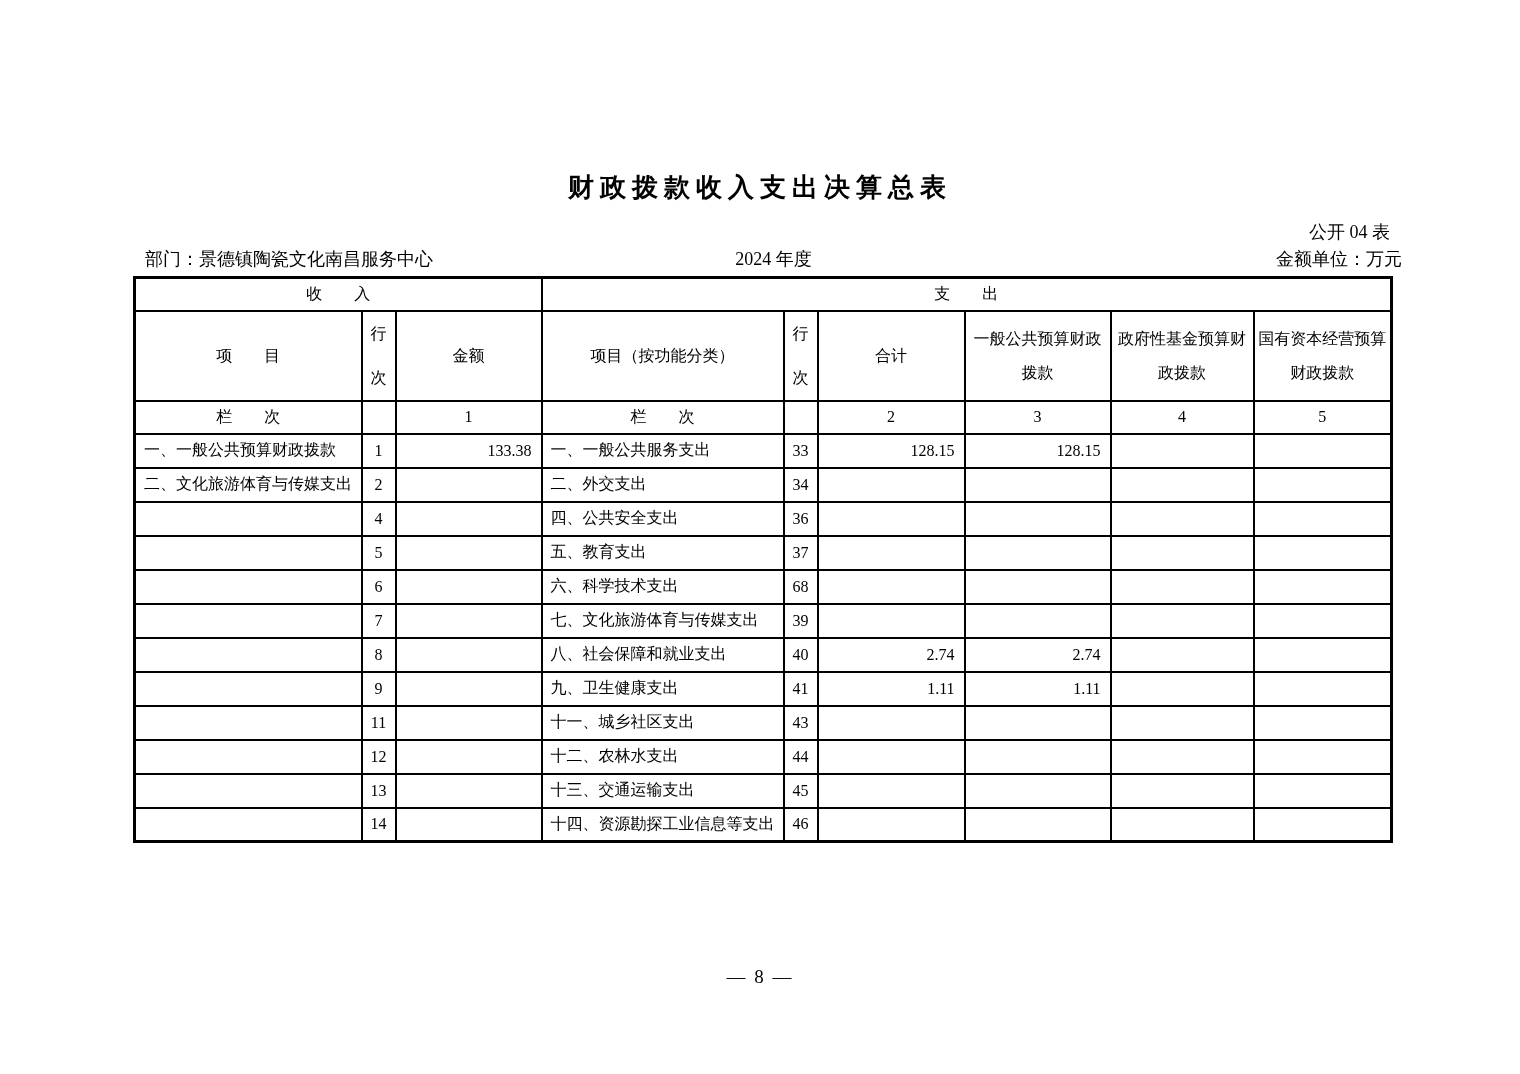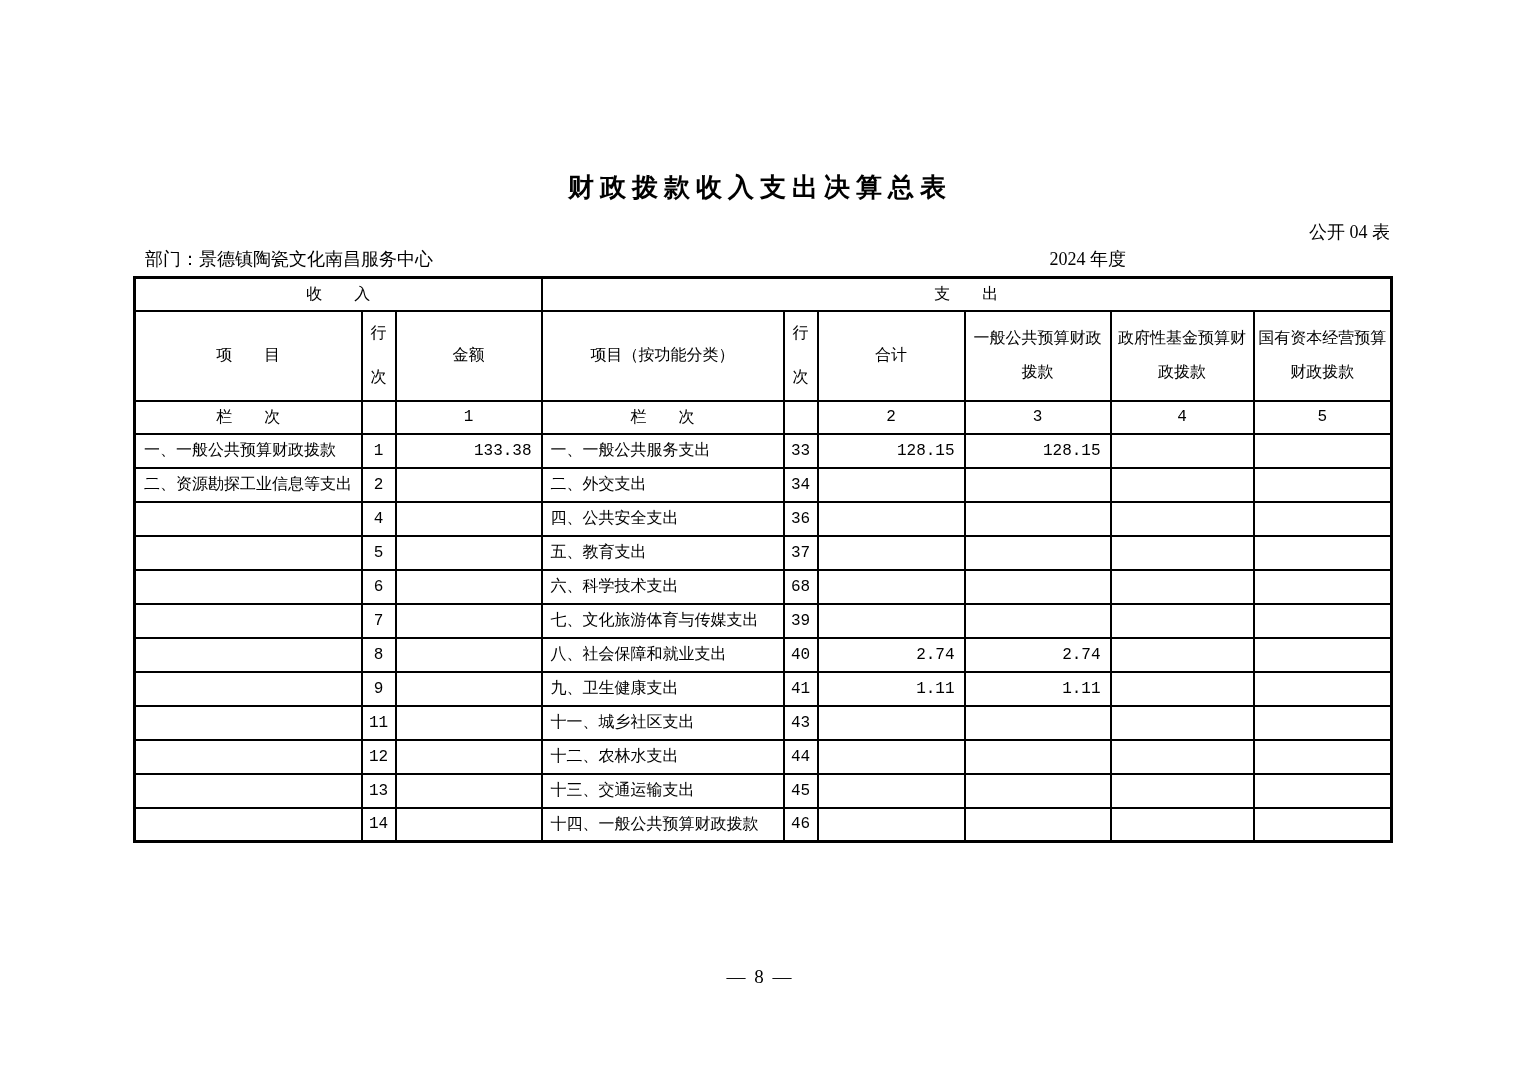--- a/index.html
+++ b/index.html
@@ -32,21 +32,20 @@
   .meta-line .m-left   { flex: 1; text-align: left; }
   .meta-line .m-center { flex: 1; text-align: center; }
   .meta-line .m-right  { flex: 1; text-align: right; }
 
   table.fin {
     position: absolute; left: 133px; top: 276px;
     width: 1257px;
     border-collapse: collapse;
     table-layout: fixed;
     border: 3px solid #000;
-    font-family: Liberation Mono, monospace;
   }
   table.fin td {
     border: 2px solid #000;
     font-size: 16px;
     overflow: hidden;
     vertical-align: middle;
     background: #fff;
   }
   tr.sec  { height: 33px; }
   tr.head { height: 86px; }
@@ -75,20 +74,21 @@
 
 <div class="page">
 
   <div class="title">财政拨款收入支出决算总表</div>
 
   <div class="meta-code">公开 04 表</div>
 
   <div class="meta-line">
     <span class="m-left">部门：景德镇陶瓷文化南昌服务中心</span>
     <span class="m-center">2024 年度</span>
+    <span class="m-right">金额单位：万元</span>
   </div>
 
   <table class="fin">
     <colgroup>
       <col style="width:227px">
         <col style="width:34px">
         <col style="width:146px">
       <col style="width:242px">
         <col style="width:34px">
         <col style="width:147px">
@@ -136,21 +136,21 @@
       <td class="center">1</td>
       <td class="num">133.38</td>
       <td class="item">一、一般公共服务支出</td>
       <td class="center">33</td>
       <td class="num">128.15</td>
       <td class="num">128.15</td>
       <td class="num"></td>
       <td class="num"></td>
     </tr>
     <tr class="data">
-      <td class="item">二、资源勘探工业信息等支出</td>
+      <td class="item">二、文化旅游体育与传媒支出</td>
       <td class="center">2</td>
       <td class="num"></td>
       <td class="item">二、外交支出</td>
       <td class="center">34</td>
       <td class="num"></td>
       <td class="num"></td>
       <td class="num"></td>
       <td class="num"></td>
     </tr>
     <tr class="data">
@@ -249,21 +249,21 @@
       <td class="center">45</td>
       <td class="num"></td>
       <td class="num"></td>
       <td class="num"></td>
       <td class="num"></td>
     </tr>
     <tr class="data">
       <td class="item"></td>
       <td class="center">14</td>
       <td class="num"></td>
-      <td class="item">十四、一般公共预算财政拨款</td>
+      <td class="item">十四、资源勘探工业信息等支出</td>
       <td class="center">46</td>
       <td class="num"></td>
       <td class="num"></td>
       <td class="num"></td>
       <td class="num"></td>
     </tr>
   </tbody>
     </table>
 
   <div class="pageno">— 8 —</div>

